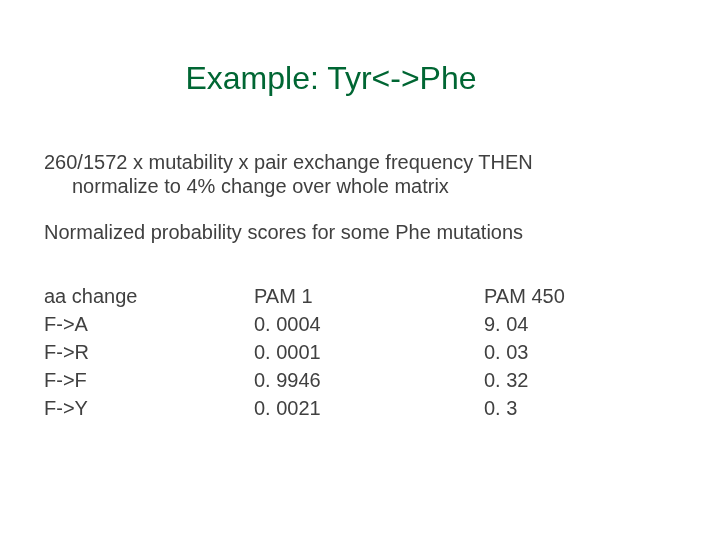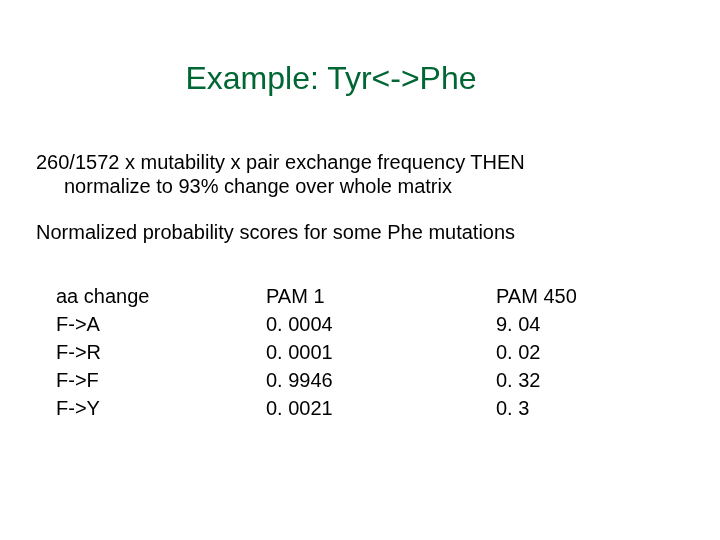--- a/index.html
+++ b/index.html
@@ -23,75 +23,74 @@
     left: 0;
     width: 584px;
     text-align: center;
     font-size: 32px;
     color: #006633;
     margin-left: 39px;
   }
   .body {
     position: absolute;
     top: 150px;
-    left: 36px;
+    left: 44px;
     width: 636px;
     font-size: 20px;
-    color: #000000;
+    color: #404040;
     line-height: 1.2;
   }
   .para1 {
     margin-bottom: 22px;
   }
   .indent {
     padding-left: 28px;
     display: block;
   }
   .para2 {
     margin-bottom: 40px;
   }
   .table {
     display: grid;
     grid-template-columns: 210px 230px auto;
     row-gap: 4px;
     font-size: 20px;
-    margin-left: 20px;
   }
   .cell {
     white-space: nowrap;
   }
 </style>
 </head>
 <body>
 
 <div class="slide">
 
   <div class="title">Example: Tyr&lt;-&gt;Phe</div>
 
   <div class="body">
 
     <div class="para1">
       <span>260/1572 x mutability x pair exchange frequency THEN</span><br>
-      <span class="indent">normalize to 93% change over whole matrix</span>
+      <span class="indent">normalize to 4% change over whole matrix</span>
     </div>
 
     <div class="para2">Normalized probability scores for some Phe mutations</div>
 
     <div class="table">
       <div class="cell">aa change</div>
       <div class="cell">PAM 1</div>
       <div class="cell">PAM 450</div>
 
       <div class="cell">F-&gt;A</div>
       <div class="cell">0. 0004</div>
       <div class="cell">9. 04</div>
 
       <div class="cell">F-&gt;R</div>
       <div class="cell">0. 0001</div>
-      <div class="cell">0. 02</div>
+      <div class="cell">0. 03</div>
 
       <div class="cell">F-&gt;F</div>
       <div class="cell">0. 9946</div>
       <div class="cell">0. 32</div>
 
       <div class="cell">F-&gt;Y</div>
       <div class="cell">0. 0021</div>
       <div class="cell">0. 3</div>
     </div>
 

